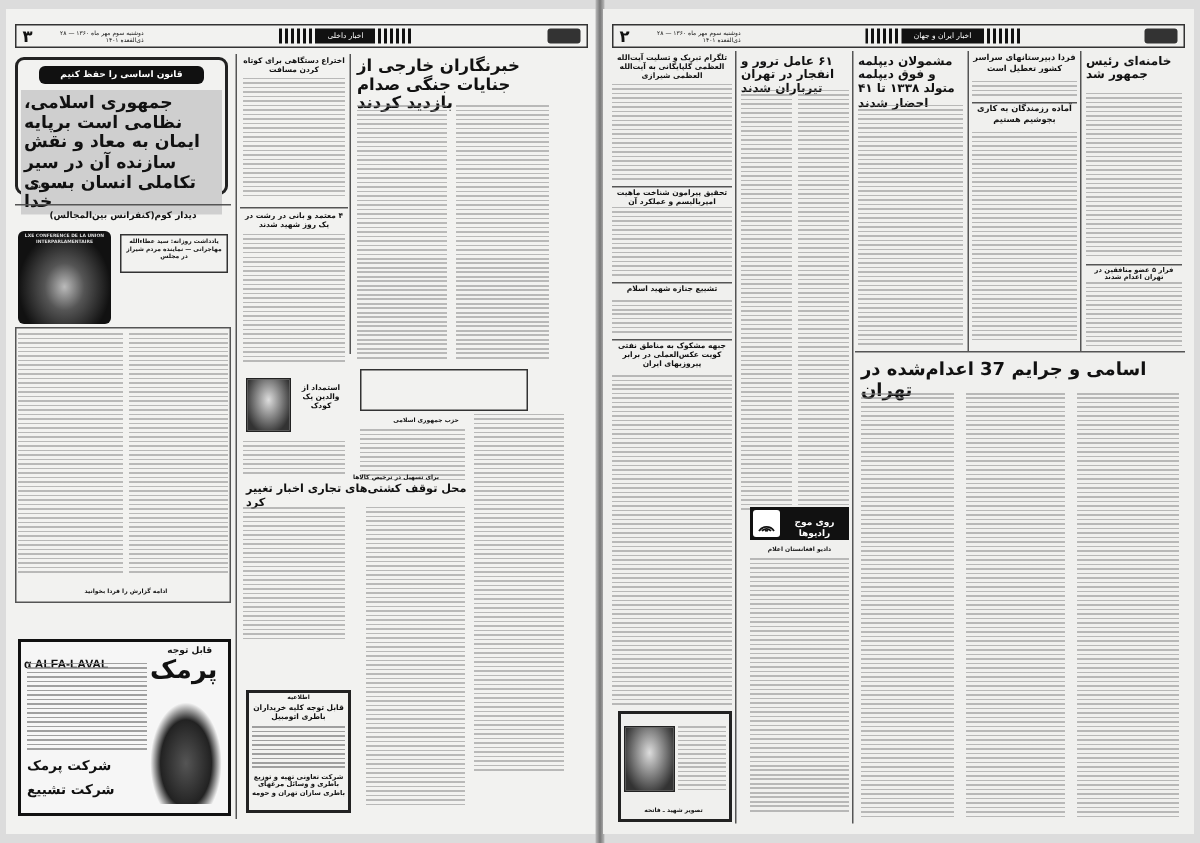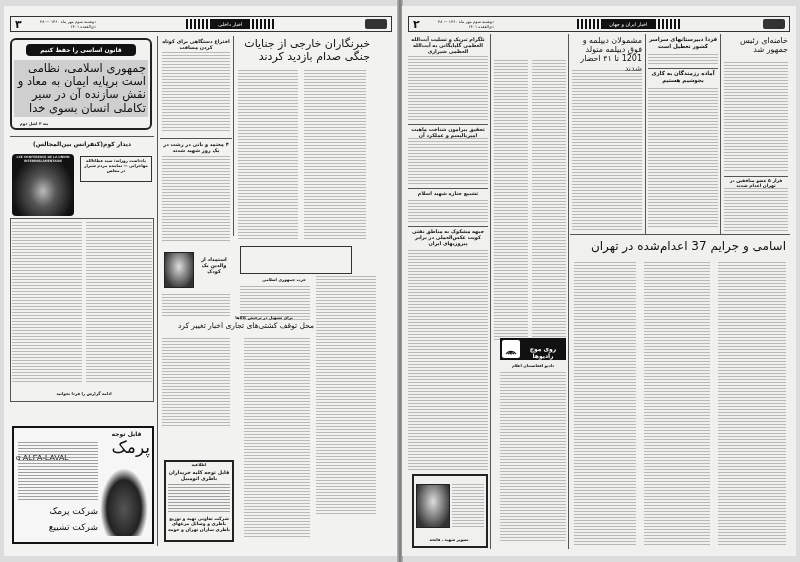--- a/index.html
+++ b/index.html
@@ -14,21 +14,21 @@
 .hdr .logo{width:22px;height:10px;background:#333;border-radius:2px}
 .hdr .sect{display:flex;align-items:center;gap:2px}
 .hdr .bars{width:22px;height:10px;background:repeating-linear-gradient(90deg,#111 0 2px,transparent 2px 4px)}
 .hdr .label{background:#111;color:#fff;font-size:5px;padding:2px 8px;direction:rtl}
 .hdr .date{font-size:4px;text-align:right;line-height:5px;direction:rtl;display:flex;align-items:center;gap:4px}
 .hdr .pno{font-size:11px;font-weight:bold}
 .abs{position:absolute}
 .ruleV{position:absolute;width:1px;background:#555}
 .ruleH{position:absolute;height:1px;background:#555}
 .text{position:absolute;background:repeating-linear-gradient(180deg,#8a8a8a 0 1px,transparent 1px 3px);opacity:.55}
-.headline{position:absolute;font-weight:normal;direction:rtl;text-align:right;line-height:1.15;color:#111}
+.headline{position:absolute;font-weight:bold;direction:rtl;text-align:left;line-height:1.15;color:#111}
 .small{position:absolute;font-size:5px;direction:rtl;text-align:center;font-weight:bold;line-height:1.2}
 .box{position:absolute;border:2px solid #222;border-radius:6px}
 .photo{position:absolute;background:radial-gradient(ellipse at 50% 40%,#ddd 0,#888 40%,#333 80%);border:1px solid #222}
 .blackbox{position:absolute;background:#111;color:#fff;direction:rtl;text-align:center;font-weight:bold}
 </style>
 </head>
 <body>
 
 <div class="spread">
 
@@ -56,21 +56,21 @@
     <div class="abs" style="left:8px;top:148px;width:62px;height:62px;background:radial-gradient(ellipse at 50% 60%,#bbb 0,#555 30%,#111 70%);border-radius:4px;"></div>
     <div class="small" style="left:10px;top:150px;width:58px;font-size:3px;color:#ddd;direction:ltr">LXE CONFERENCE DE LA UNION INTERPARLAMENTAIRE</div>
     <div class="abs" style="left:76px;top:150px;width:72px;height:26px;border:1px solid #333"></div>
     <div class="small" style="left:78px;top:153px;width:68px;font-size:4px">یادداشت روزانه: سید عطاءالله مهاجرانی — نماینده مردم شیراز در مجلس</div>
     <div class="text" style="left:8px;top:216px;width:70px;height:160px"></div>
     <div class="text" style="left:82px;top:216px;width:66px;height:160px"></div>
     <div class="small" style="left:40px;top:386px;width:80px;font-size:4px">ادامه گزارش را فردا بخوانید</div>
     <div class="abs" style="left:6px;top:212px;width:144px;height:184px;border:1px solid #555"></div>
 
     <div class="abs" style="left:8px;top:420px;width:142px;height:118px;border:2px solid #111;background:#f6f6f6"></div>
-    <div class="abs" style="left:12px;top:447px;font-size:8px;font-weight:normal;font-family:'Liberation Sans',sans-serif">
+    <div class="abs" style="left:12px;top:432px;font-size:8px;font-weight:bold;font-family:'Liberation Sans',sans-serif">
       <span>α </span><span>ALFA-LAVAL</span>
     </div>
     <div class="small" style="left:100px;top:424px;width:45px;font-size:6px">قابل توجه</div>
     <div class="headline" style="left:96px;top:432px;width:50px;font-size:17px">پرمک</div>
     <div class="text" style="left:14px;top:436px;width:80px;height:60px;opacity:.8"></div>
     <div class="abs" style="left:96px;top:462px;width:48px;height:68px;background:radial-gradient(ellipse at 50% 60%,#555 0,#222 50%,transparent 70%)"></div>
     <div class="headline" style="left:14px;top:500px;width:80px;font-size:9px">شرکت پرمک</div>
     <div class="headline" style="left:14px;top:516px;width:80px;font-size:9px">شرکت تشییع</div>
 
     <div class="ruleV" style="left:153px;top:30px;height:510px"></div>
@@ -132,37 +132,38 @@
     <div class="ruleH" style="left:6px;top:220px;width:80px"></div>
     <div class="small" style="left:6px;top:222px;width:80px;font-size:5px">جبهه مشکوک به مناطق نفتی کویت عکس‌العملی در برابر پیروزیهای ایران</div>
     <div class="text" style="left:6px;top:244px;width:80px;height:220px"></div>
     <div class="abs" style="left:10px;top:468px;width:76px;height:74px;border:2px solid #222"></div>
     <div class="photo" style="left:14px;top:478px;width:34px;height:44px"></div>
     <div class="text" style="left:50px;top:478px;width:32px;height:44px"></div>
     <div class="small" style="left:12px;top:532px;width:70px;font-size:4px">تصویر شهید ـ فاتحه</div>
 
     <div class="ruleV" style="left:88px;top:28px;height:515px"></div>
 
+    <div class="headline" style="left:92px;top:30px;width:68px;font-size:8px">۶۱ عامل ترور و انفجار در تهران تیرباران شدند</div>
     <div class="text" style="left:92px;top:54px;width:34px;height:280px"></div>
     <div class="text" style="left:130px;top:54px;width:34px;height:280px"></div>
     <div class="abs" style="left:98px;top:332px;width:66px;height:22px;background:#111"></div>
     <div class="abs" style="left:100px;top:334px;width:18px;height:18px;background:#fff;border-radius:2px;display:flex;align-items:center;justify-content:center">
       <svg width="14" height="14" viewBox="0 0 14 14">
           <path d="M2 12 A6 6 0 0 1 12 12" stroke="#111" fill="none" stroke-width="1.2"></path>
           <path d="M4 12 A4 4 0 0 1 10 12" stroke="#111" fill="none" stroke-width="1.2"></path>
           <path d="M6 12 A2 2 0 0 1 8 12" stroke="#111" fill="none" stroke-width="1.2"></path>
         </svg>
     </div>
     <div class="small" style="left:120px;top:339px;width:42px;font-size:6px;color:#fff">روی موج رادیوها</div>
     <div class="small" style="left:98px;top:358px;width:66px;font-size:4px">دادیو افغانستان اعلام</div>
     <div class="text" style="left:98px;top:366px;width:66px;height:170px"></div>
 
     <div class="ruleV" style="left:166px;top:28px;height:515px"></div>
 
-    <div class="headline" style="left:170px;top:30px;width:70px;font-size:8px">مشمولان دیپلمه و فوق دیپلمه متولد 1201 تا ۴۱ احضار شدند</div>
+    <div class="headline" style="left:170px;top:30px;width:70px;font-size:8px">مشمولان دیپلمه و فوق دیپلمه متولد ۱۳۳۸ تا ۴۱ احضار شدند</div>
     <div class="text" style="left:170px;top:64px;width:70px;height:160px"></div>
 
     <div class="ruleV" style="left:243px;top:28px;height:200px"></div>
 
     <div class="small" style="left:246px;top:30px;width:70px;font-size:5.5px">فردا دبیرستانهای سراسر کشور تعطیل است</div>
     <div class="text" style="left:246px;top:48px;width:70px;height:12px"></div>
     <div class="ruleH" style="left:246px;top:62px;width:70px"></div>
     <div class="small" style="left:246px;top:64px;width:70px;font-size:5.5px">آماده رزمندگان به کاری بجوشیم هستیم</div>
     <div class="text" style="left:246px;top:82px;width:70px;height:140px"></div>
 

